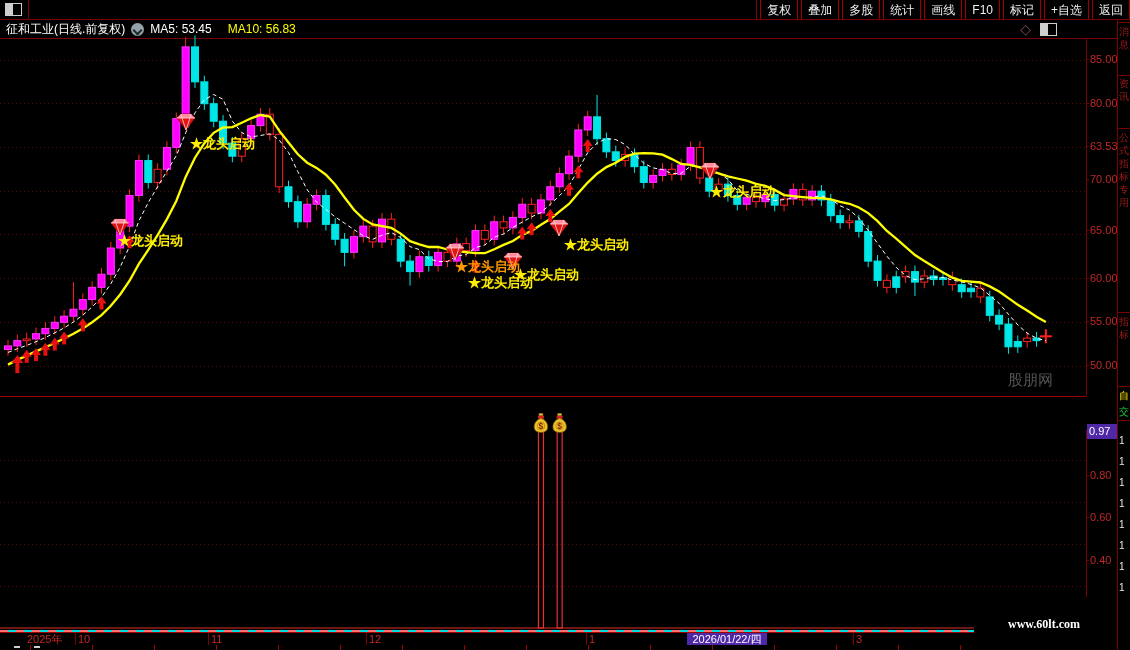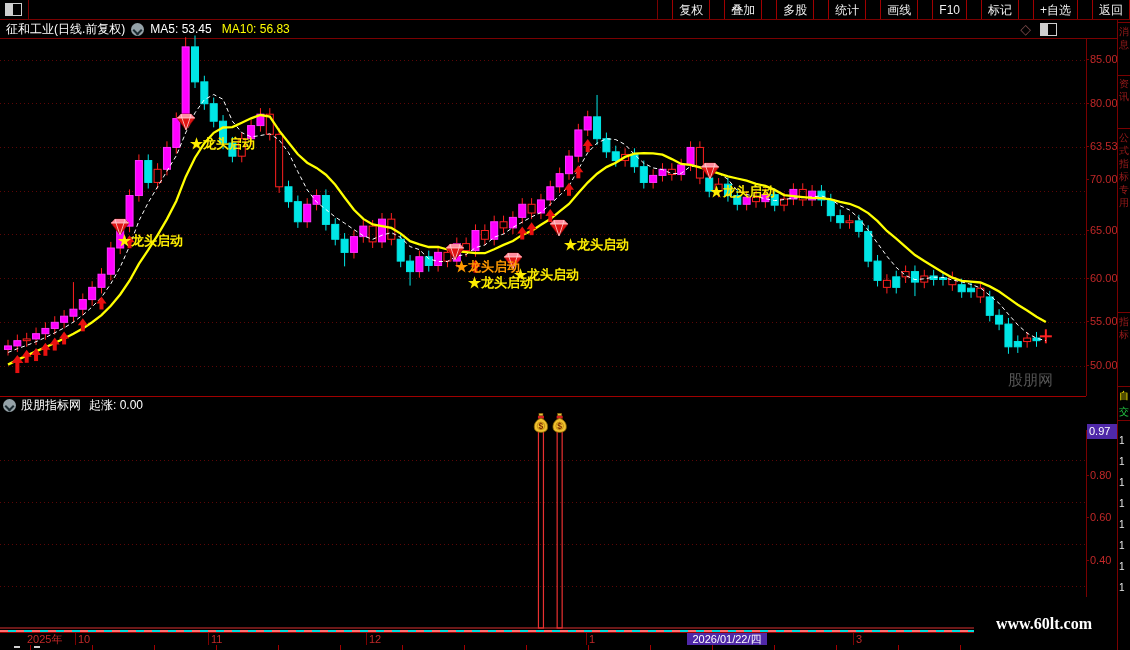--- a/index.html
+++ b/index.html
@@ -7,30 +7,30 @@
        font-family:"Liberation Sans",sans-serif;color:#fff;font-size:12px;}
   
   .toolbar{position:absolute;left:0;top:0;width:1130px;height:19px;border-bottom:1px solid #7a0101;
            display:flex;align-items:center;}
   .winicon{width:15px;height:11px;border:1px solid #cfcfcf;margin:0 6px 0 5px;position:relative;background:#000;}
   .winicon:before{content:"";position:absolute;left:0;top:0;width:7px;height:11px;background:#cfcfcf;}
   .tb-sep{width:1px;height:19px;background:#7a0101;}
   .tb-item{padding:0 9px;color:#e8e8e8;white-space:nowrap;cursor:default;}
   .tb-item.active{color:#00ffff;}
   .tb-right{margin-left:auto;display:flex;height:19px;border-left:1px solid #7a0101;}
-  .tb-btn{border-left:1px solid #a00000;border-right:1px solid #a00000;margin-left:14px;
+  .tb-btn{border-left:1px solid #a00000;border-right:1px solid #a00000;margin-left:3px;
           padding:1px 6px 0 6px;color:#f0f0f0;white-space:nowrap;display:flex;align-items:center;}
   
   .row2{position:absolute;left:0;top:20px;width:1117px;height:18px;border-bottom:1px solid #7a0101;
         display:flex;align-items:center;}
   .title{margin-left:6px;color:#ffffff;}
   .chev{width:13px;height:13px;border-radius:50%;background:#95a2a8;margin:0 6px;position:relative;flex:0 0 auto;}
   .chev:before{content:"";position:absolute;left:3px;top:4px;width:5px;height:5px;
                border-right:2px solid #1c2a30;border-bottom:2px solid #1c2a30;transform:rotate(45deg);}
-  .ma5{color:#ffffff;margin-right:10px;}
+  .ma5{color:#ffffff;margin-right:16px;}
   .ma10{color:#ffff00;}
   .row2-icons{margin-left:auto;margin-right:60px;display:flex;align-items:center;gap:9px;}
   .dia-icon{color:#7c4a4a;font-size:14px;line-height:12px;}
   
   .chart-main{position:absolute;left:0;top:38px;width:1086px;height:358px;border-bottom:1px solid #a00000;}
   .subhdr{position:absolute;left:0;top:397px;width:1086px;height:17px;display:flex;align-items:center;}
   .subhdr .chev{margin:0 5px 0 3px;}
   .chart-sub{position:absolute;left:0;top:414px;width:1086px;height:218px;overflow:visible;}
   svg{display:block;overflow:visible;}
   
@@ -52,21 +52,21 @@
   .bmark{position:absolute;top:1px;width:6px;height:2px;background:#cfcfcf;}
   
   .strip{position:absolute;left:1117px;top:20px;width:13px;height:630px;border-left:1px solid #7a0101;background:#000;overflow:hidden;}
   .strip-sep{position:absolute;left:0;width:13px;height:1px;background:#7a0101;}
   .strip-ch{position:absolute;left:1px;width:12px;font-size:10px;line-height:11px;}
   
   .wm{position:absolute;left:974px;top:597px;width:140px;height:53px;background:#000;z-index:30;
       display:flex;flex-direction:column;align-items:center;justify-content:center;
       font-family:"Liberation Serif",serif;color:#fff;}
   .wm .l1{font-size:23px;font-weight:bold;letter-spacing:1px;line-height:26px;}
-  .wm .l2{font-size:16px;font-weight:bold;line-height:18px;}
+  .wm .l2{font-size:12px;font-weight:bold;line-height:18px;}
 </style>
 </head>
 <body>
 
 <div class="app">
 
   <div class="toolbar">
     <div class="winicon"></div>
     <div class="tb-sep"></div>
     <div class="tb-right" id="tbRight">
@@ -498,26 +498,20 @@
           <text x="455" y="233" font-size="13" font-weight="bold" fill="#ff9900" font-family="Liberation Sans,sans-serif">★龙头启动</text>
           <text x="468" y="249" font-size="13" font-weight="bold" fill="#ffee00" font-family="Liberation Sans,sans-serif">★龙头启动</text>
           <text x="514" y="241" font-size="13" font-weight="bold" fill="#ffee00" font-family="Liberation Sans,sans-serif">★龙头启动</text>
           <text x="564" y="211" font-size="13" font-weight="bold" fill="#ffee00" font-family="Liberation Sans,sans-serif">★龙头启动</text>
           <text x="710" y="158" font-size="13" font-weight="bold" fill="#ffee00" font-family="Liberation Sans,sans-serif">★龙头启动</text>
           <text x="1008" y="347" font-size="15" fill="#555" font-family="Liberation Sans,sans-serif">股朋网</text>
         </g>
     </svg>
   </div>
 
-  <div class="subhdr">
-    <span class="chev"></span>
-    <span>股朋指标网</span>
-    <span style="width:8px"></span>
-    <span>起涨: 0.00</span>
-  </div>
 
   <div class="chart-sub">
     <svg id="subSvg" width="1086" height="218">
       <g id="subG">
           <line x1="0" y1="46.19999999999999" x2="1086" y2="46.19999999999999" stroke="#5c0606" stroke-width="1" stroke-dasharray="1 3" shape-rendering="crispEdges"></line>
           <line x1="0" y1="88.4" x2="1086" y2="88.4" stroke="#5c0606" stroke-width="1" stroke-dasharray="1 3" shape-rendering="crispEdges"></line>
           <line x1="0" y1="130.6" x2="1086" y2="130.6" stroke="#5c0606" stroke-width="1" stroke-dasharray="1 3" shape-rendering="crispEdges"></line>
           <line x1="0" y1="172.8" x2="1086" y2="172.8" stroke="#5c0606" stroke-width="1" stroke-dasharray="1 3" shape-rendering="crispEdges"></line>
           <line x1="0" y1="214" x2="1086" y2="214" stroke="#d83030" stroke-width="1"></line>
           <line x1="0" y1="217" x2="1086" y2="217" stroke="#ff7070" stroke-width="2" stroke-dasharray="8 8"></line>

